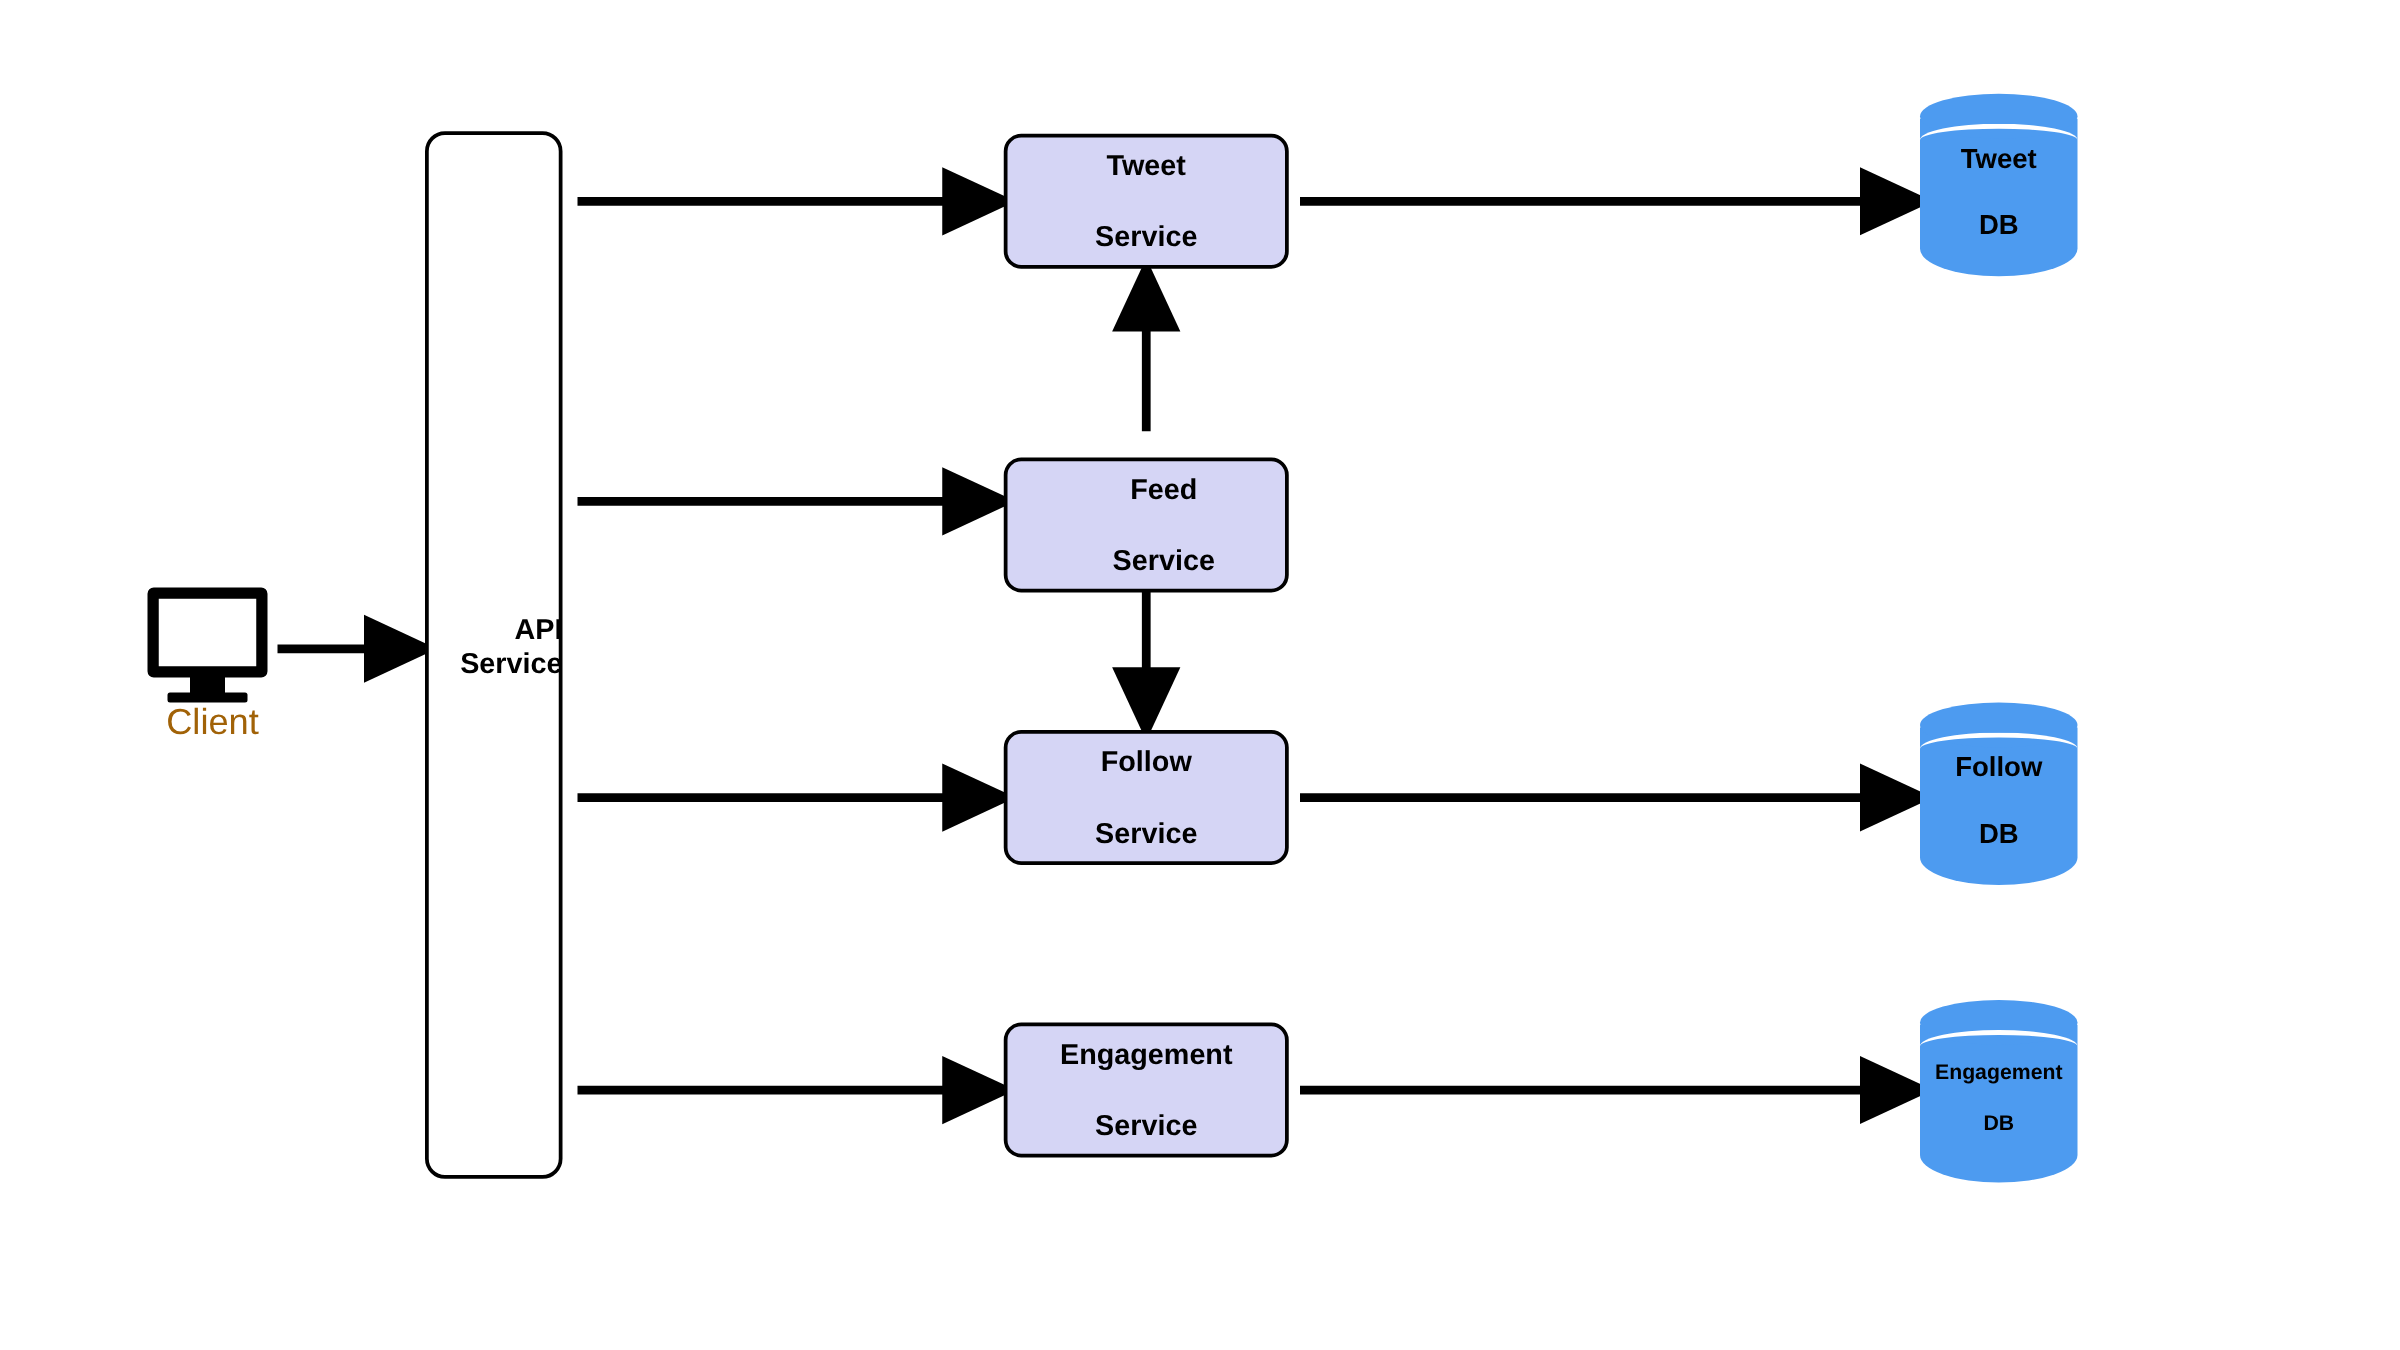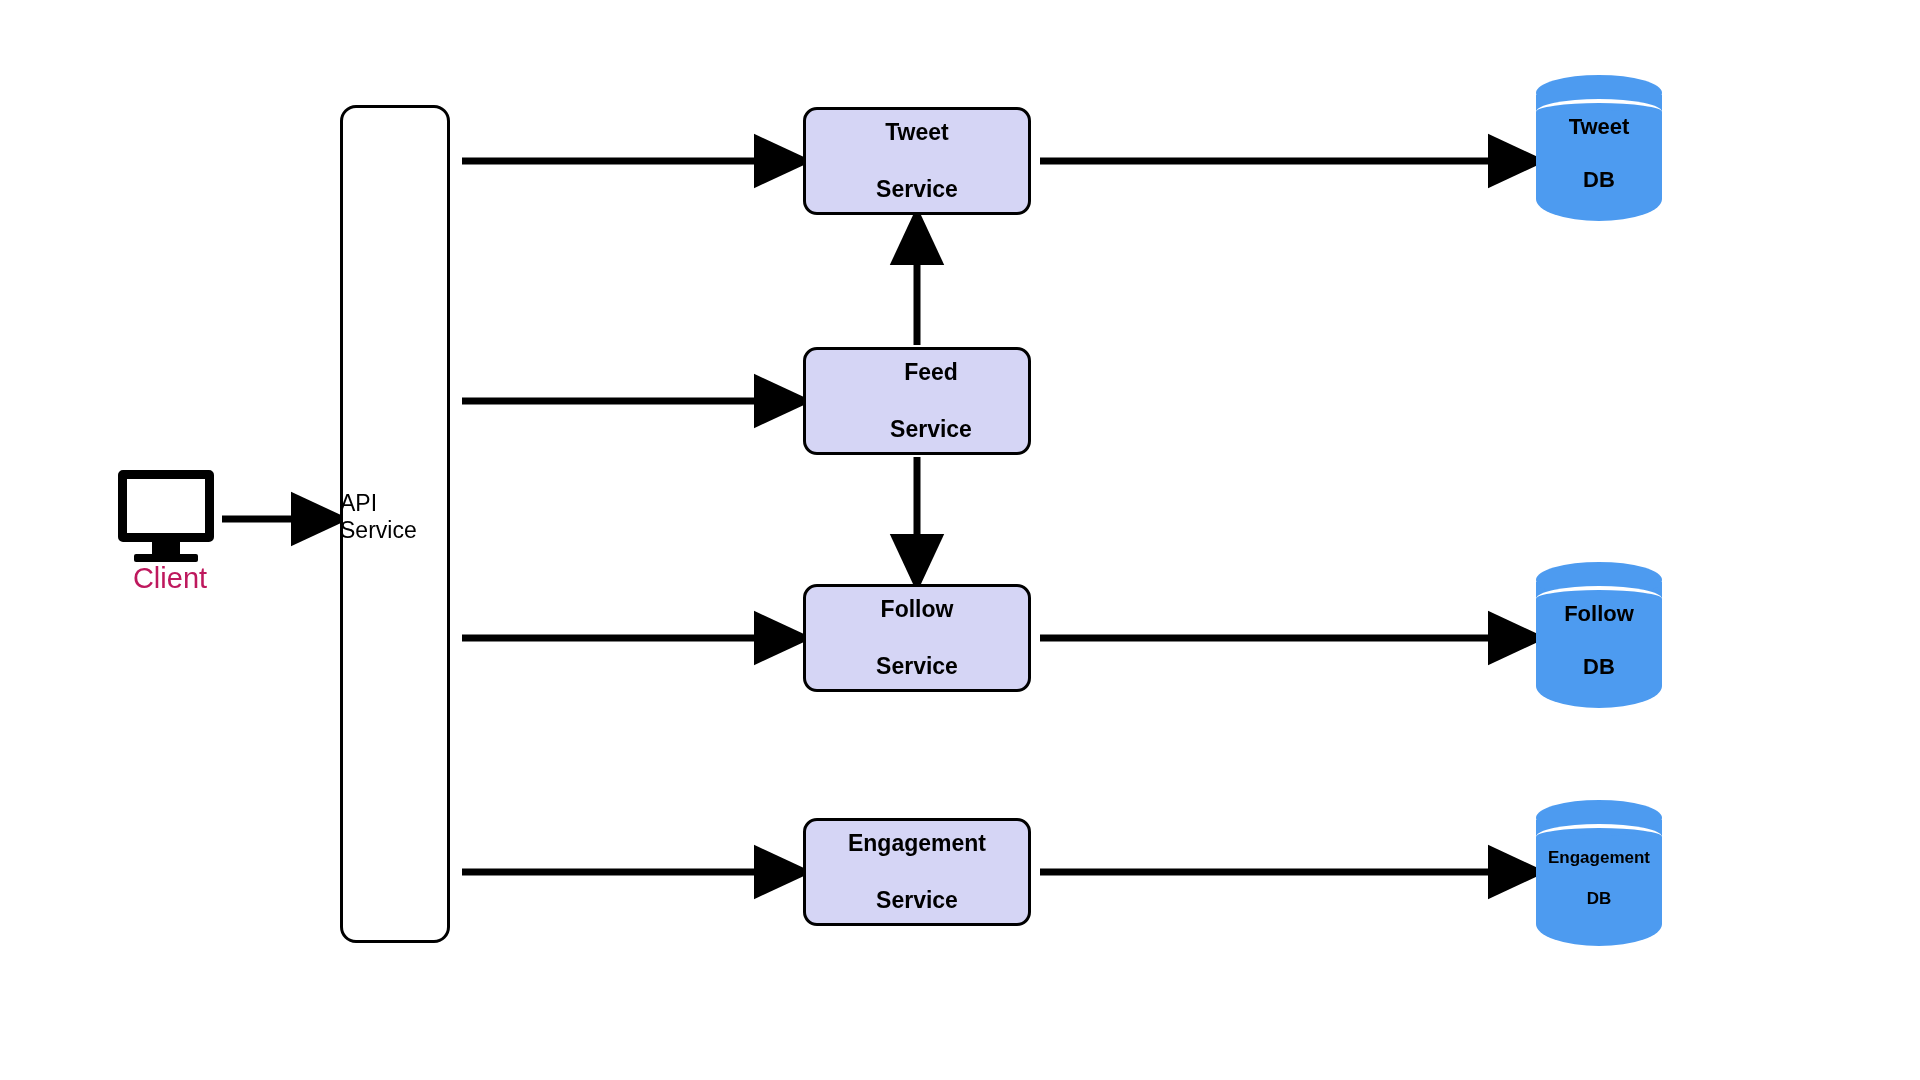--- a/index.html
+++ b/index.html
@@ -69,21 +69,21 @@
     background: #000000;
     border-radius: 2px;
   }
   .client-label {
     position: absolute;
     left: 60px;
     top: 562px;
     width: 220px;
     text-align: center;
     font-size: 29px;
-    color: #be185d;
+    color: #a16207;
     font-family: "Liberation Sans", sans-serif;
     letter-spacing: 0px;
   }
 
   
   .gateway-box {
     position: absolute;
     left: 340px;
     top: 105px;
     width: 110px;
@@ -91,23 +91,23 @@
     background: #ffffff;
     border: 3px solid #000000;
     border-radius: 16px;
     box-sizing: border-box;
   }
   .gateway-label {
     position: absolute;
     left: 340px;
     top: 490px;
     width: 110px;
-    text-align: left;
+    text-align: right;
     font-size: 23px;
-    font-weight: normal;
+    font-weight: bold;
     line-height: 1.18;
     color: #000000;
   }
 
   
   .service-box {
     position: absolute;
     width: 228px;
     height: 108px;
     background: #d5d5f5;
@@ -120,21 +120,21 @@
   }
   .service-label {
     font-size: 23px;
     font-weight: bold;
     line-height: 1.25;
     text-align: center;
     color: #000000;
     white-space: pre-line;
   }
   #svc-tweet      { left: 803px; top: 107px; }
-  #svc-feed       { left: 803px; top: 347px; padding-left: 28px; }
+  #svc-feed       { left: 803px; top: 366px; padding-left: 28px; }
   #svc-follow     { left: 803px; top: 584px; }
   #svc-engagement { left: 803px; top: 818px; }
 
   
   .db-group {
     position: absolute;
     width: 126px;
     height: 158px;
   }
   .db-body {

